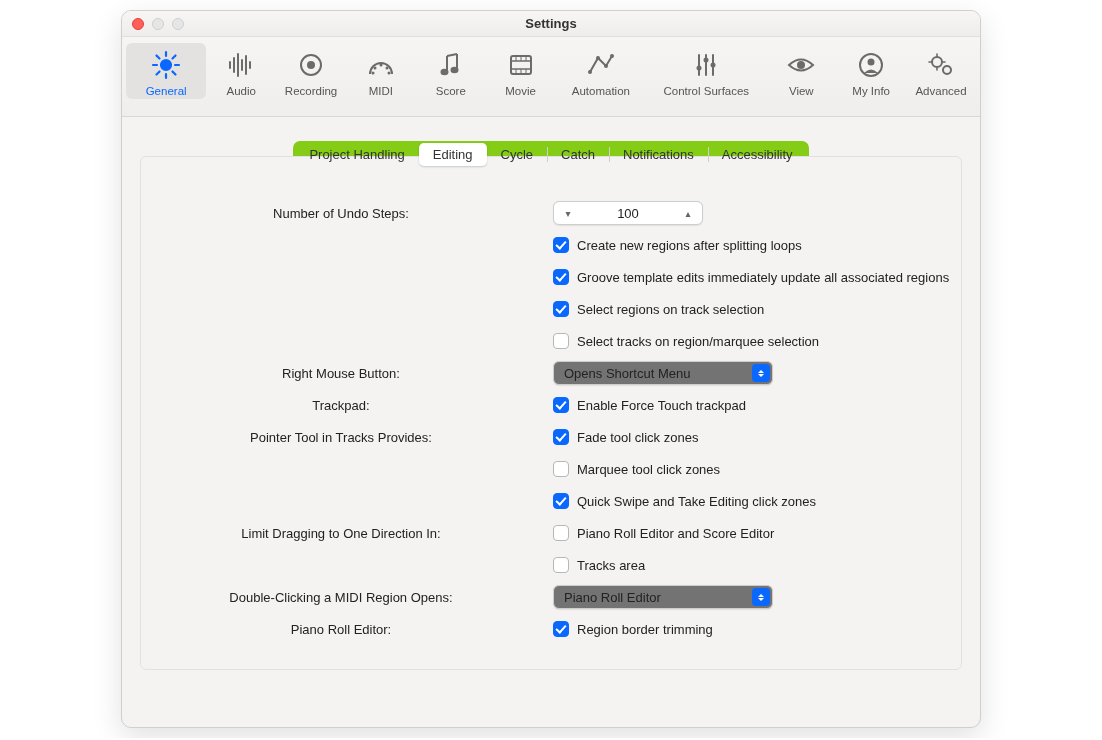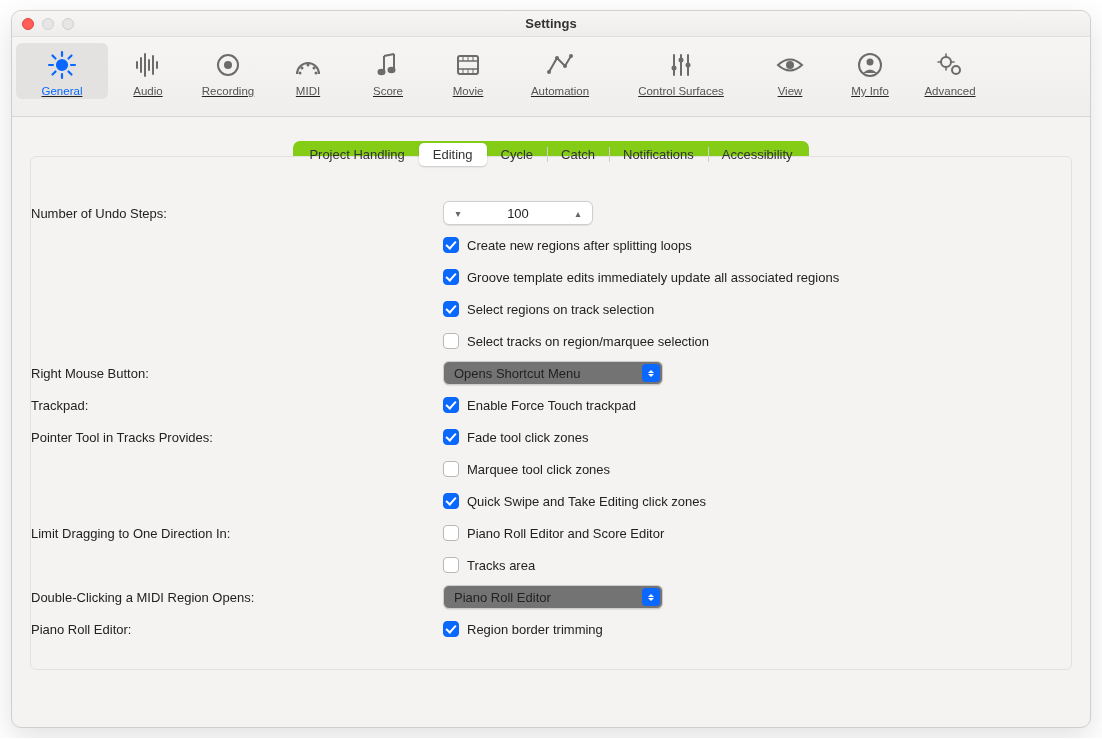--- a/index.html
+++ b/index.html
@@ -5,21 +5,21 @@
   * { box-sizing: border-box; }
   body {
     margin: 0;
     padding: 10px;
     background: #fff;
     font-family: -apple-system, "Helvetica Neue", Arial, sans-serif;
     font-size: 13px;
     color: #222;
   }
   .window {
-    width: 1080px;
+    width: 860px;
     height: 718px;
     margin: 0 auto;
     background: #f4f3f2;
     border: 1px solid #d0cfce;
     border-radius: 10px;
     box-shadow: 0 10px 30px rgba(0,0,0,0.12);
     overflow: hidden;
     display: flex;
     flex-direction: column;
   }
@@ -42,21 +42,20 @@
     font-weight:600; font-size:13px; color:#333;
     pointer-events:none;
   }
   .toolbar {
     height: 80px;
     display:flex;
     align-items:flex-start;
     padding: 6px 4px 0 4px;
     background: linear-gradient(#f6f5f4,#efeeed);
     border-bottom:1px solid #d8d7d6;
-    text-decoration:underline;
   }
   .tbtn {
     width: 80px;
     text-align:center;
     padding:4px 2px 2px 2px;
     border-radius:6px;
     cursor:default;
   }
   .tbtn:first-child { width:92px; }
   .tbtn .icon { height:36px; display:flex; align-items:center; justify-content:center; }
@@ -95,21 +94,21 @@
     box-shadow: 0 1px 2px rgba(0,0,0,0.18);
   }
   .row {
     display:flex;
     align-items:center;
     gap: 12px;
     min-height: 32px;
   }
   .lblcol {
     flex: 0 0 400px;
-    text-align:left;
+    text-align:center;
     font-size:13px;
     color:#222;
   }
   .valcol {
     flex:1;
     display:flex;
     align-items:center;
     gap:8px;
   }
   .stepper {

